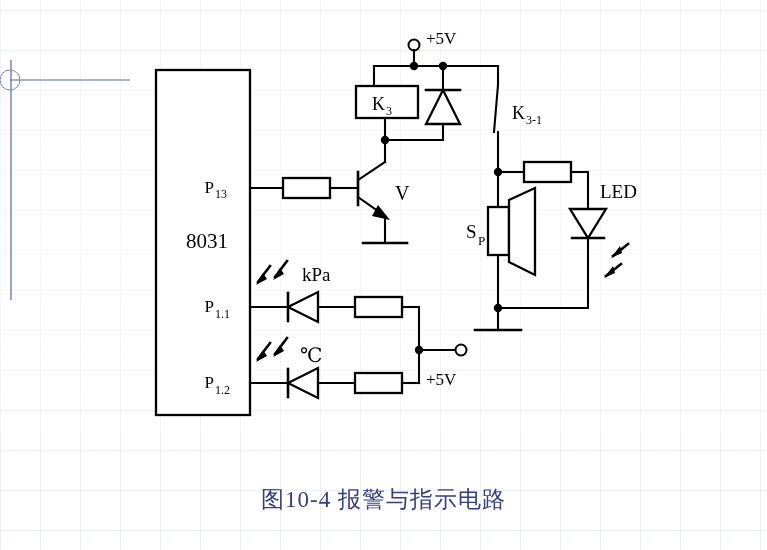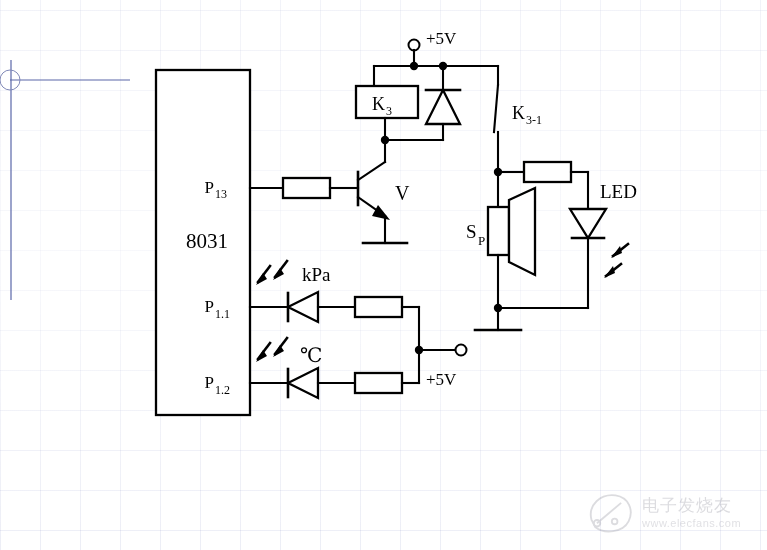--- a/index.html
+++ b/index.html
@@ -231,25 +231,16 @@
       <line class="wt" x1="270" y1="343" x2="258" y2="359"></line>
       <polygon class="fil" points="256,362 267,356 263,350"></polygon>
     </g>
 
     <circle class="fil" cx="419" cy="350" r="4.2"></circle>
     <line class="w" x1="419" y1="350" x2="455" y2="350"></line>
     <circle cx="461" cy="350" r="5.5" fill="#fff" stroke="#000" stroke-width="2"></circle>
     <text class="tx" x="426" y="385" font-size="17">+5V</text>
   </svg>
 
-
-  <div class="wm">
-    <svg viewBox="0 0 56 56" width="52" height="52" style="position:absolute;left:0;top:2px">
-      <path d="M8 34 C4 18 18 6 34 8 C48 10 54 24 48 36 C42 48 22 50 12 42 Z" fill="none" stroke="#8d8d99" stroke-width="2"></path>
-      <line x1="14" y1="38" x2="40" y2="16" stroke="#8d8d99" stroke-width="2"></line>
-      <circle cx="14" cy="38" r="3.5" fill="none" stroke="#8d8d99" stroke-width="2"></circle>
-      <circle cx="33" cy="36" r="3" fill="none" stroke="#8d8d99" stroke-width="2"></circle>
-    </svg>
-    <div class="wm-txt">电子发烧友</div>
-    <div class="wm-url">www.elecfans.com</div>
-  </div>
+  <div class="cap">图10-4  报警与指示电路</div>
+
 
 </div>
 
 </body></html>

